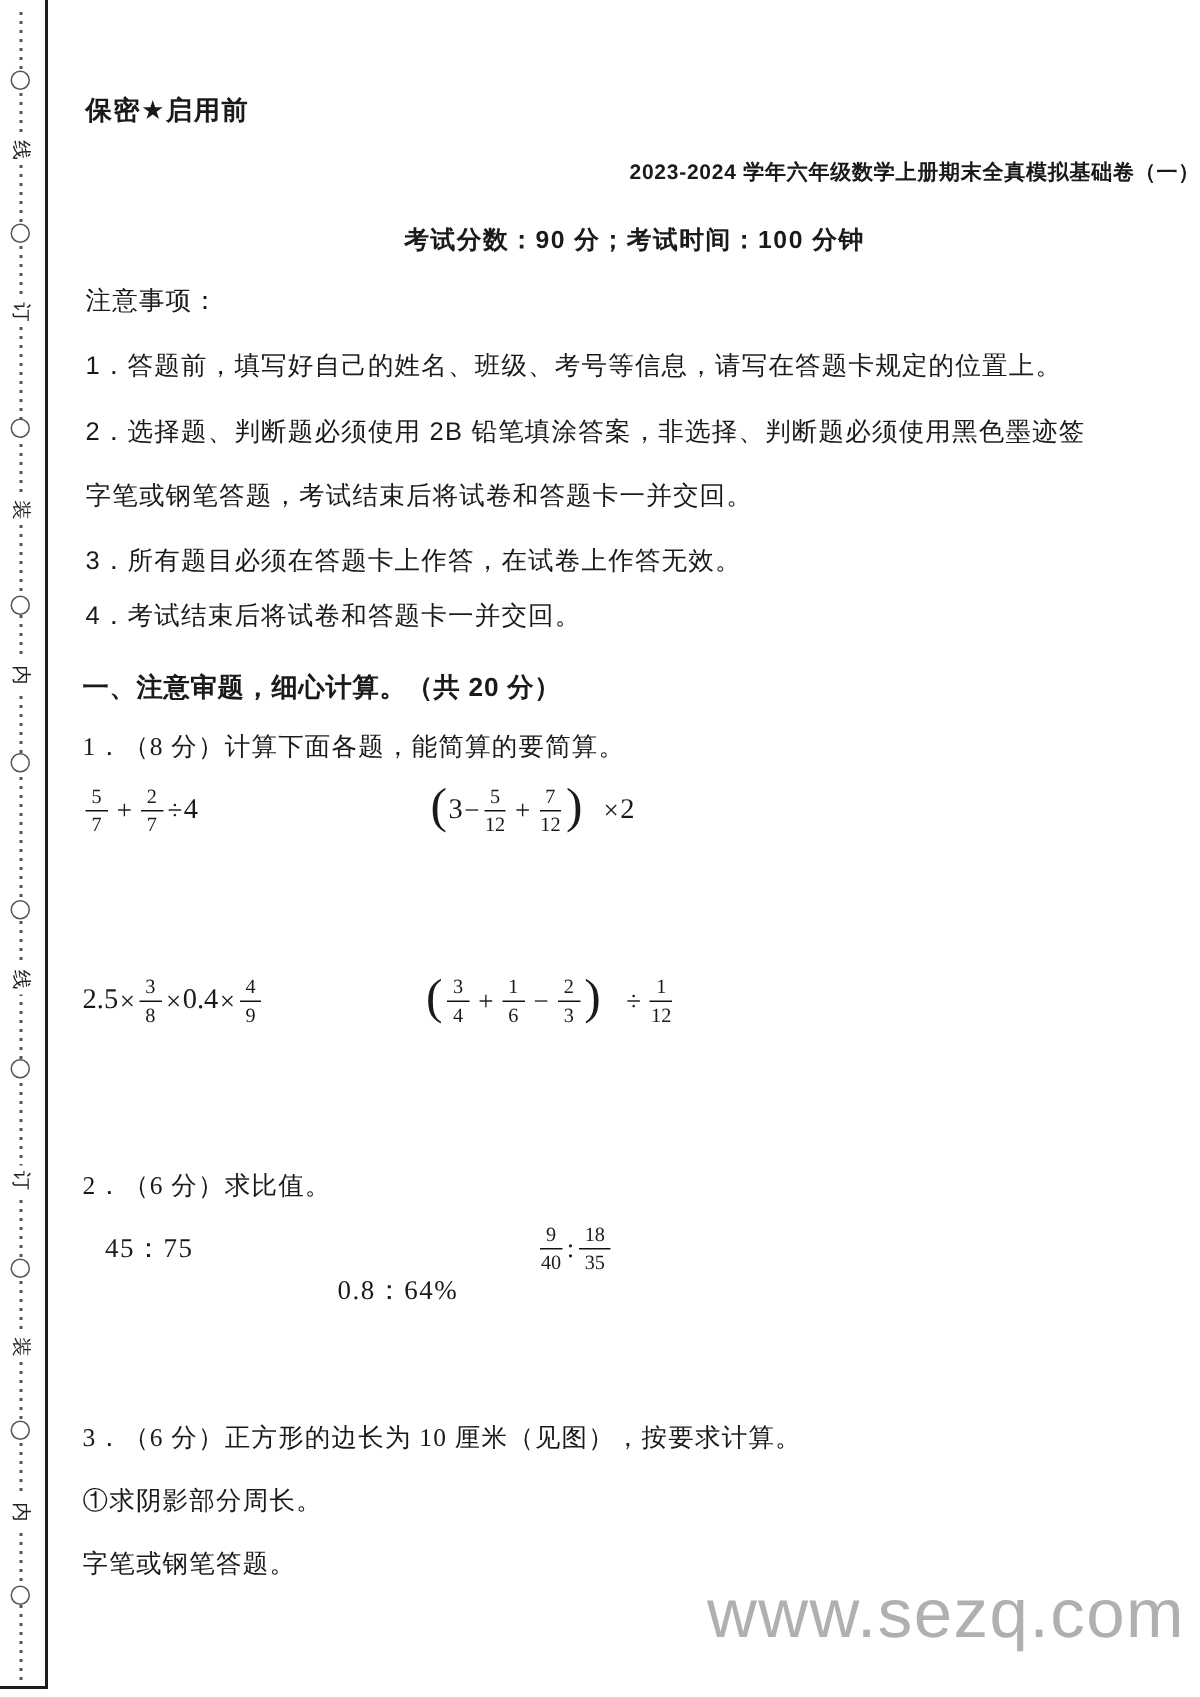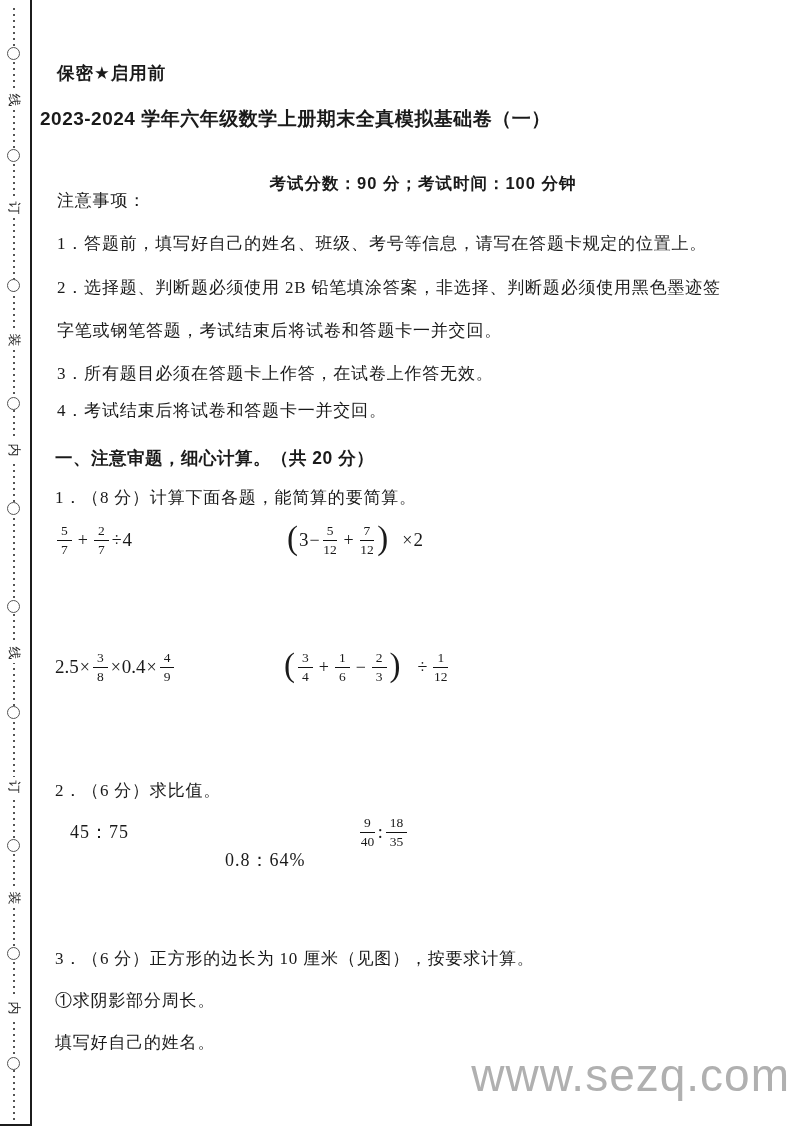--- a/index.html
+++ b/index.html
@@ -14,23 +14,23 @@
   .b-circle{position:absolute;left:7px;width:13px;height:13px;border:1.5px solid #555;
     border-radius:50%;background:#fff;box-sizing:border-box;}
   .b-char{position:absolute;left:4px;width:20px;height:20px;background:#fff;color:#222;
     font-size:13px;line-height:20px;text-align:center;transform:rotate(90deg);
     font-family:"Liberation Serif","DejaVu Serif",serif;}
 
   
   .abs{position:absolute;}
   .hd{font-family:"Liberation Sans","DejaVu Sans",sans-serif;font-weight:700;}
   .confidential{left:57px;top:61px;font-size:17.5px;letter-spacing:1px;}
-  .title{left:40px;right:0;top:106px;text-align:left;font-size:19px;letter-spacing:0.5px;}
-  .exam-info{left:46px;right:0;top:149px;text-align:center;font-size:16.5px;letter-spacing:1px;margin-top:24px;}
-  .note{left:57px;font-family:Liberation Serif, serif;
+  .title{left:40px;right:0;top:106px;text-align:right;font-size:14px;letter-spacing:0.5px;}
+  .exam-info{left:46px;right:0;top:149px;text-align:center;font-size:16.5px;letter-spacing:1px;}
+  .note{left:57px;font-family:Liberation Sans, sans-serif;
         font-size:17px;letter-spacing:0.8px;text-align:right;}
   .qtext{left:55px;font-size:17px;letter-spacing:0.8px;}
   .sec-h{left:55px;top:446px;font-size:17.5px;letter-spacing:0.5px;}
   .val{font-size:18px;letter-spacing:1px;margin-left:15px;}
 
   
   .mrow{position:absolute;display:flex;align-items:center;height:50px;}
   .frac{display:inline-flex;flex-direction:column;align-items:center;
         font-size:13.5px;line-height:1.15;margin:0 2px;vertical-align:middle;}
   .frac .fn{padding:0 4px 1px;border-bottom:1.3px solid #111;}
@@ -172,16 +172,16 @@
       </span>
       <span class="op op-tight">:</span>
       <span class="frac">
         <span class="fn">18</span>
         <span class="fd">35</span>
       </span>
     </div>
 
   <div class="abs qtext" style="top:947px">3．（6 分）正方形的边长为 10 厘米（见图），按要求计算。</div>
   <div class="abs qtext" style="top:989px">①求阴影部分周长。</div>
-  <div class="abs qtext" style="top:1031px">填写好自己的姓名。</div>
+  <div class="abs qtext" style="top:1031px">字笔或钢笔答题。</div>
 
   <div class="watermark">www.sezq.com</div>
 </div>
 
 </body></html>

